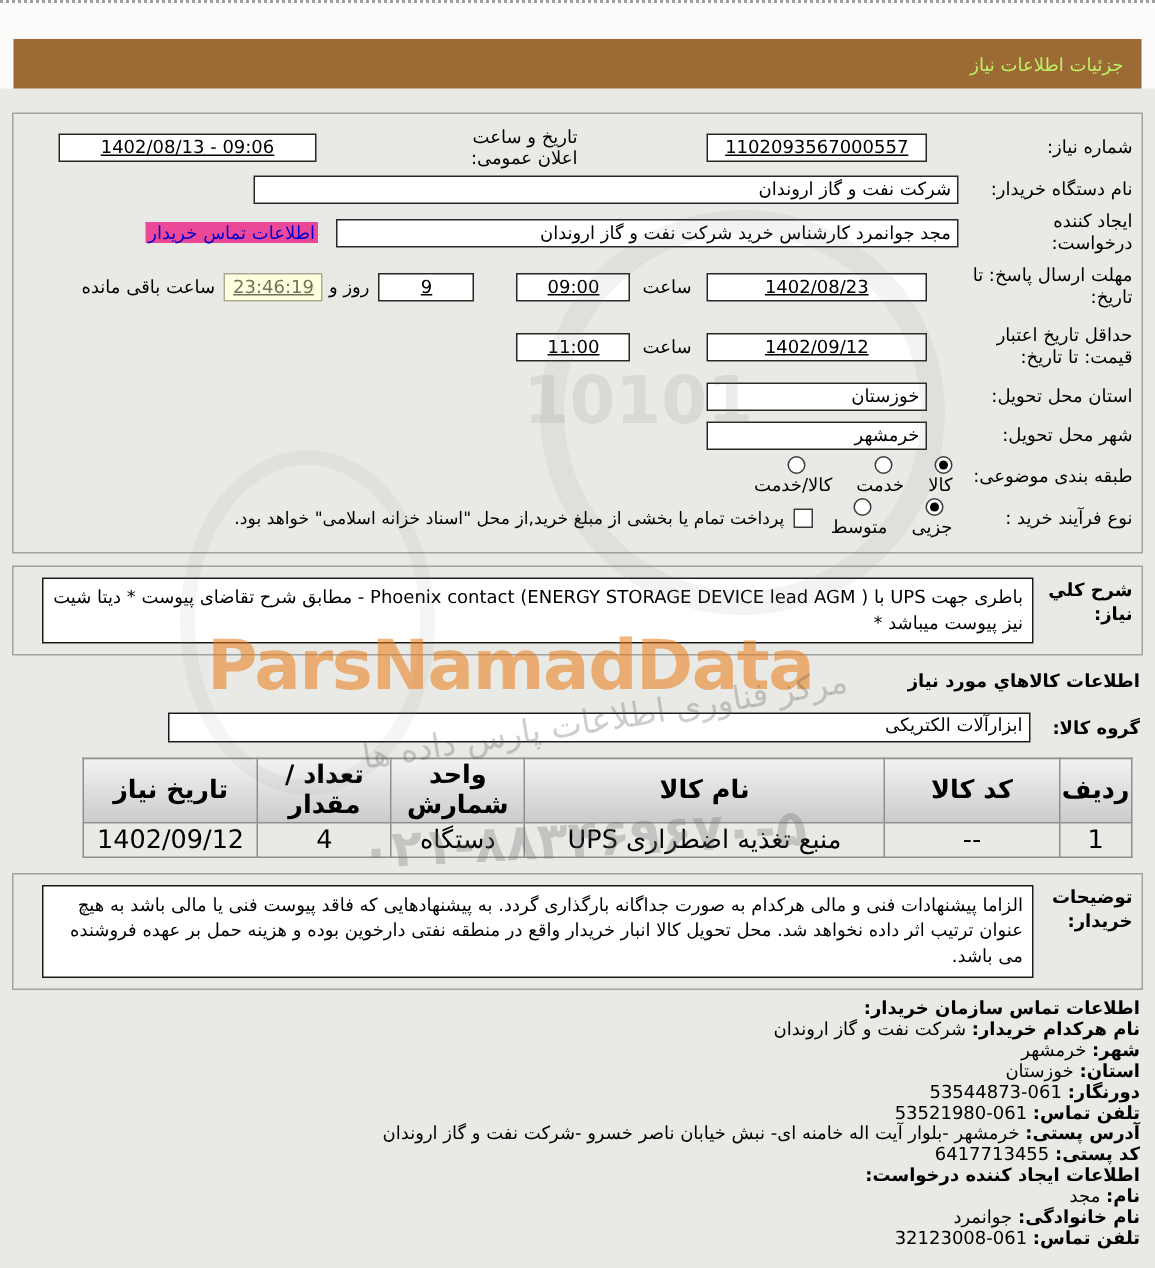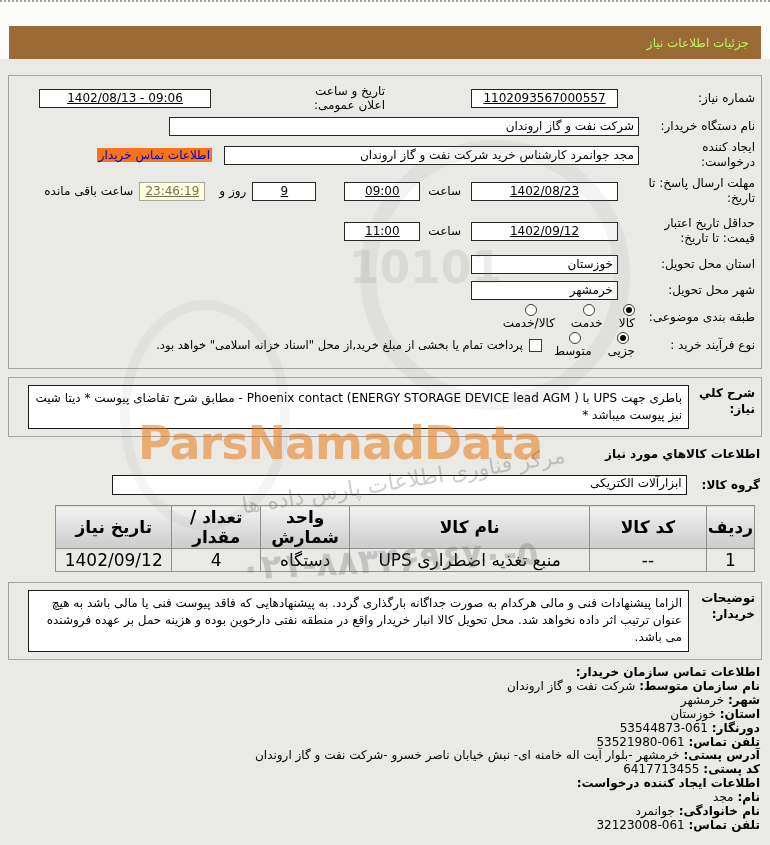--- a/index.html
+++ b/index.html
@@ -14,31 +14,31 @@
     height:33px; margin:0 9px; background:#9c6a35; color:#bef264;
     display:flex; align-items:center; padding:0 12px; font-size:12px;
   }
   .mainarea { padding-top:16px; }
   .panel { border:1px solid #a2a2a2; margin:0 8px; }
   #panel1 { padding:6px 4px 8px 4px; }
   .frow { display:flex; align-items:center; margin:2px 0; min-height:24px; }
   .frow.tall { min-height:38px; }
   .lbl { width:112px; flex-shrink:0; text-align:right; line-height:15px; padding-right:2px; }
   .gap27 { margin-left:27px; } .gap6 { margin-left:6px; }
-  .ml6{margin-left:14px} .ml8{margin-left:8px} .ml10{margin-left:10px} .ml26{margin-left:26px} .ml28{margin-left:28px} .ml86{margin-left:86px}
+  .ml6{margin-left:4px} .ml8{margin-left:8px} .ml10{margin-left:10px} .ml26{margin-left:26px} .ml28{margin-left:28px} .ml86{margin-left:86px}
   .mr6{margin-right:6px} .mr10{margin-right:10px} .mr12{margin-right:12px}
   .tb { background:#fff; border:1px solid #262626; height:19px; display:flex;
         align-items:center; flex-shrink:0; overflow:hidden; }
   .tb.c { justify-content:center;text-decoration:underline; }
   .tb.r { padding:0 4px; }
   .w64{width:64px} .w66{width:66px} .w76{width:76px} .w147{width:147px}
   .w172{width:172px} .w415{width:415px} .w470{width:470px}
   .num { direction:ltr; unicode-bidi:isolate; }
   .cd { background:#ffffe0; border:1px solid #a8a896; color:#72725a; }
-  a.blink { color:#0000cc; text-decoration:none; background:#f97316; padding:0 2px; }
+  a.blink { color:#0000cc; text-decoration:none; background:#ec4899; padding:0 2px; }
   .radio { width:12px; height:12px; border:1px solid #3a3a3a; border-radius:50%;
            background:#fff; display:inline-block; position:relative; flex-shrink:0; }
   .radio.sel::after { content:""; position:absolute; left:2px; top:2px; width:6px; height:6px;
            border-radius:50%; background:#000; }
   .cb { width:13px; height:13px; border:1px solid #3a3a3a; background:#fff;
         display:inline-block; flex-shrink:0; }
   .opt { display:flex; align-items:center;flex-direction:column; }
   .opt .t { margin-right:4px; }
   .smalltxt { font-size:11.5px; }
   .dpanel { margin:8px 8px 0; padding:7px 4px; display:flex; align-items:flex-start; }
@@ -222,21 +222,21 @@
   </tbody>
     </table>
 
   <div class="panel dpanel" style="margin-top:10px">
     <div class="dlbl">توضیحات خریدار:</div>
     <div class="dbox notes">الزاما پیشنهادات فنی و مالی هرکدام به صورت جداگانه بارگذاری گردد. به پیشنهادهایی که فاقد پیوست فنی یا مالی باشد به هیچ عنوان ترتیب اثر داده نخواهد شد. محل تحویل کالا انبار خریدار واقع در منطقه نفتی دارخوین بوده و هزینه حمل بر عهده فروشنده می باشد.</div>
   </div>
 
   <div class="contact">
     <div class="cline"><b>اطلاعات تماس سازمان خریدار:</b></div>
-    <div class="cline"><b>نام سازمان متوسط:</b> <span>شرکت نفت و گاز اروندان</span></div>
+    <div class="cline"><b>نام هرکدام خریدار:</b> <span>شرکت نفت و گاز اروندان</span></div>
     <div class="cline"><b>شهر:</b> <span>خرمشهر</span></div>
     <div class="cline"><b>استان:</b> <span>خوزستان</span></div>
     <div class="cline"><b>دورنگار:</b> <span class="num">53544873-061</span></div>
     <div class="cline"><b>تلفن تماس:</b> <span class="num">53521980-061</span></div>
     <div class="cline"><b>آدرس پستی:</b> <span>خرمشهر -بلوار آیت اله خامنه ای- نبش خیابان ناصر خسرو -شرکت نفت و گاز اروندان</span></div>
     <div class="cline"><b>کد پستی:</b> <span class="num">6417713455</span></div>
     <div class="cline"><b>اطلاعات ایجاد کننده درخواست:</b></div>
     <div class="cline"><b>نام:</b> <span>مجد</span></div>
     <div class="cline"><b>نام خانوادگی:</b> <span>جوانمرد</span></div>
     <div class="cline"><b>تلفن تماس:</b> <span class="num">32123008-061</span></div>

